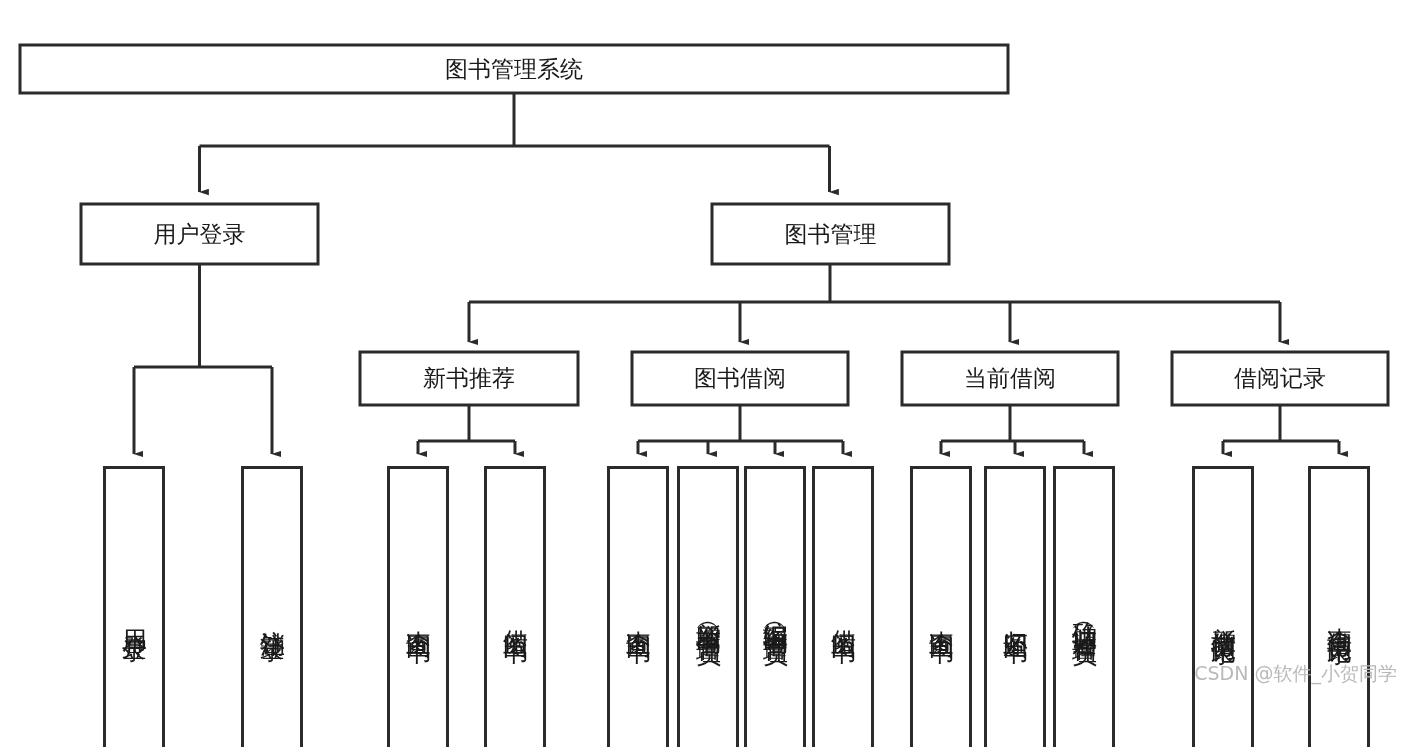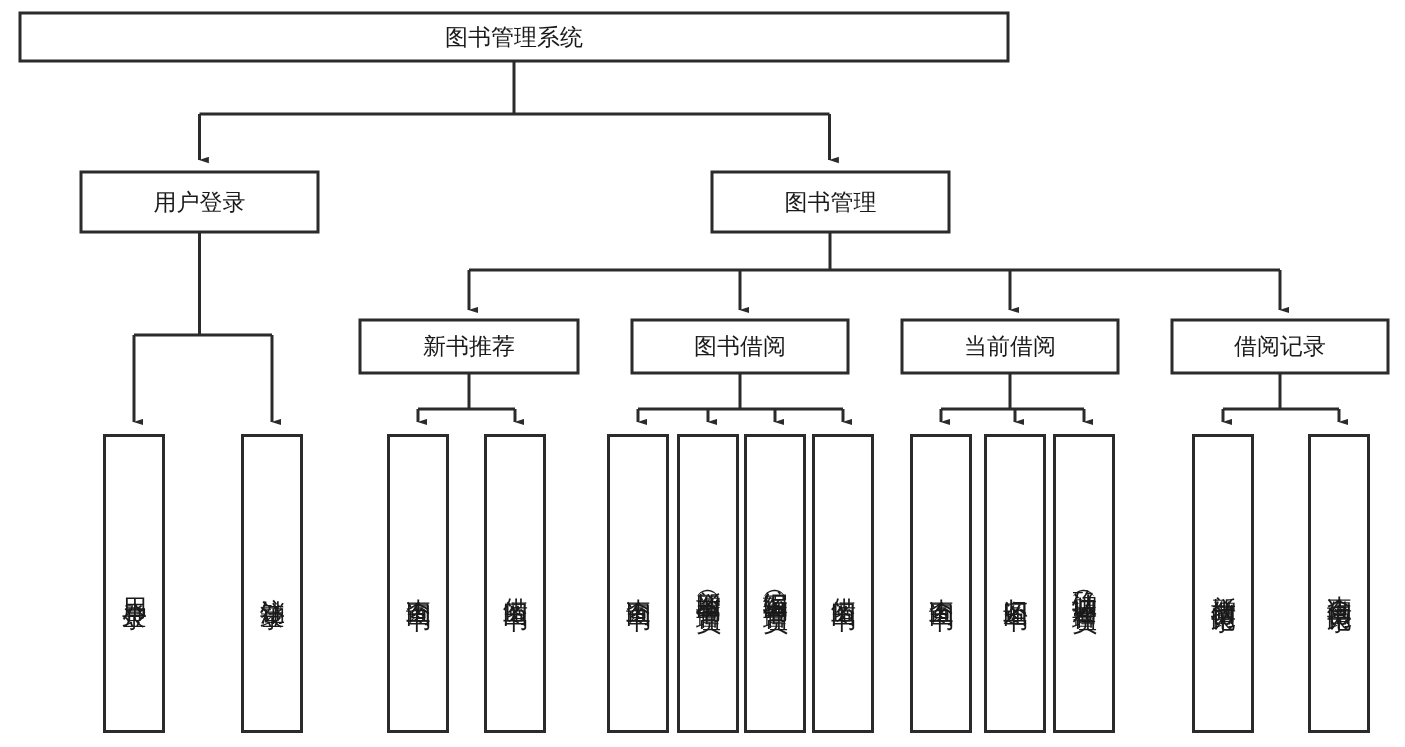--- a/index.html
+++ b/index.html
@@ -1,20 +1,20 @@
 <!DOCTYPE html>
 <html><head>
 <meta charset="utf-8">
 <style>
   html,body{margin:0;padding:0;background:#ffffff;}
   body{
     width:1405px;height:747px;overflow:hidden;
     font-family:"DejaVu Sans","Liberation Sans",sans-serif;
   }
-  #diagram-root{position:relative;width:1405px;height:661px;background:#fff;}
+  #diagram-root{position:relative;width:1405px;height:661px;background:#fff;margin-top:32px;}
   svg#tree-svg{position:absolute;left:0;top:0;width:1405px;height:747px;}
   .node-box{
     fill:#ffffff;stroke:#2b2b2b;stroke-width:3;
   }
   .connector{
     stroke:#2b2b2b;stroke-width:3;fill:none;
   }
   .arrow-head{fill:#2b2b2b;stroke:none;}
   .node-label-h{
     font-family:"DejaVu Sans","Liberation Sans",sans-serif;
@@ -192,14 +192,15 @@
   </div>
 
   <div class="leaf-box-wrap" style="left:1192px;top:434px;width:62px;height:299px;">
     <span class="leaf-text">新增借阅记录</span>
   </div>
 
   <div class="leaf-box-wrap" style="left:1308px;top:434px;width:62px;height:299px;">
     <span class="leaf-text">查询借阅记录</span>
   </div>
 
+  <div class="watermark">CSDN @软件_小贺同学</div>
 
 </div>
 
 </body></html>

